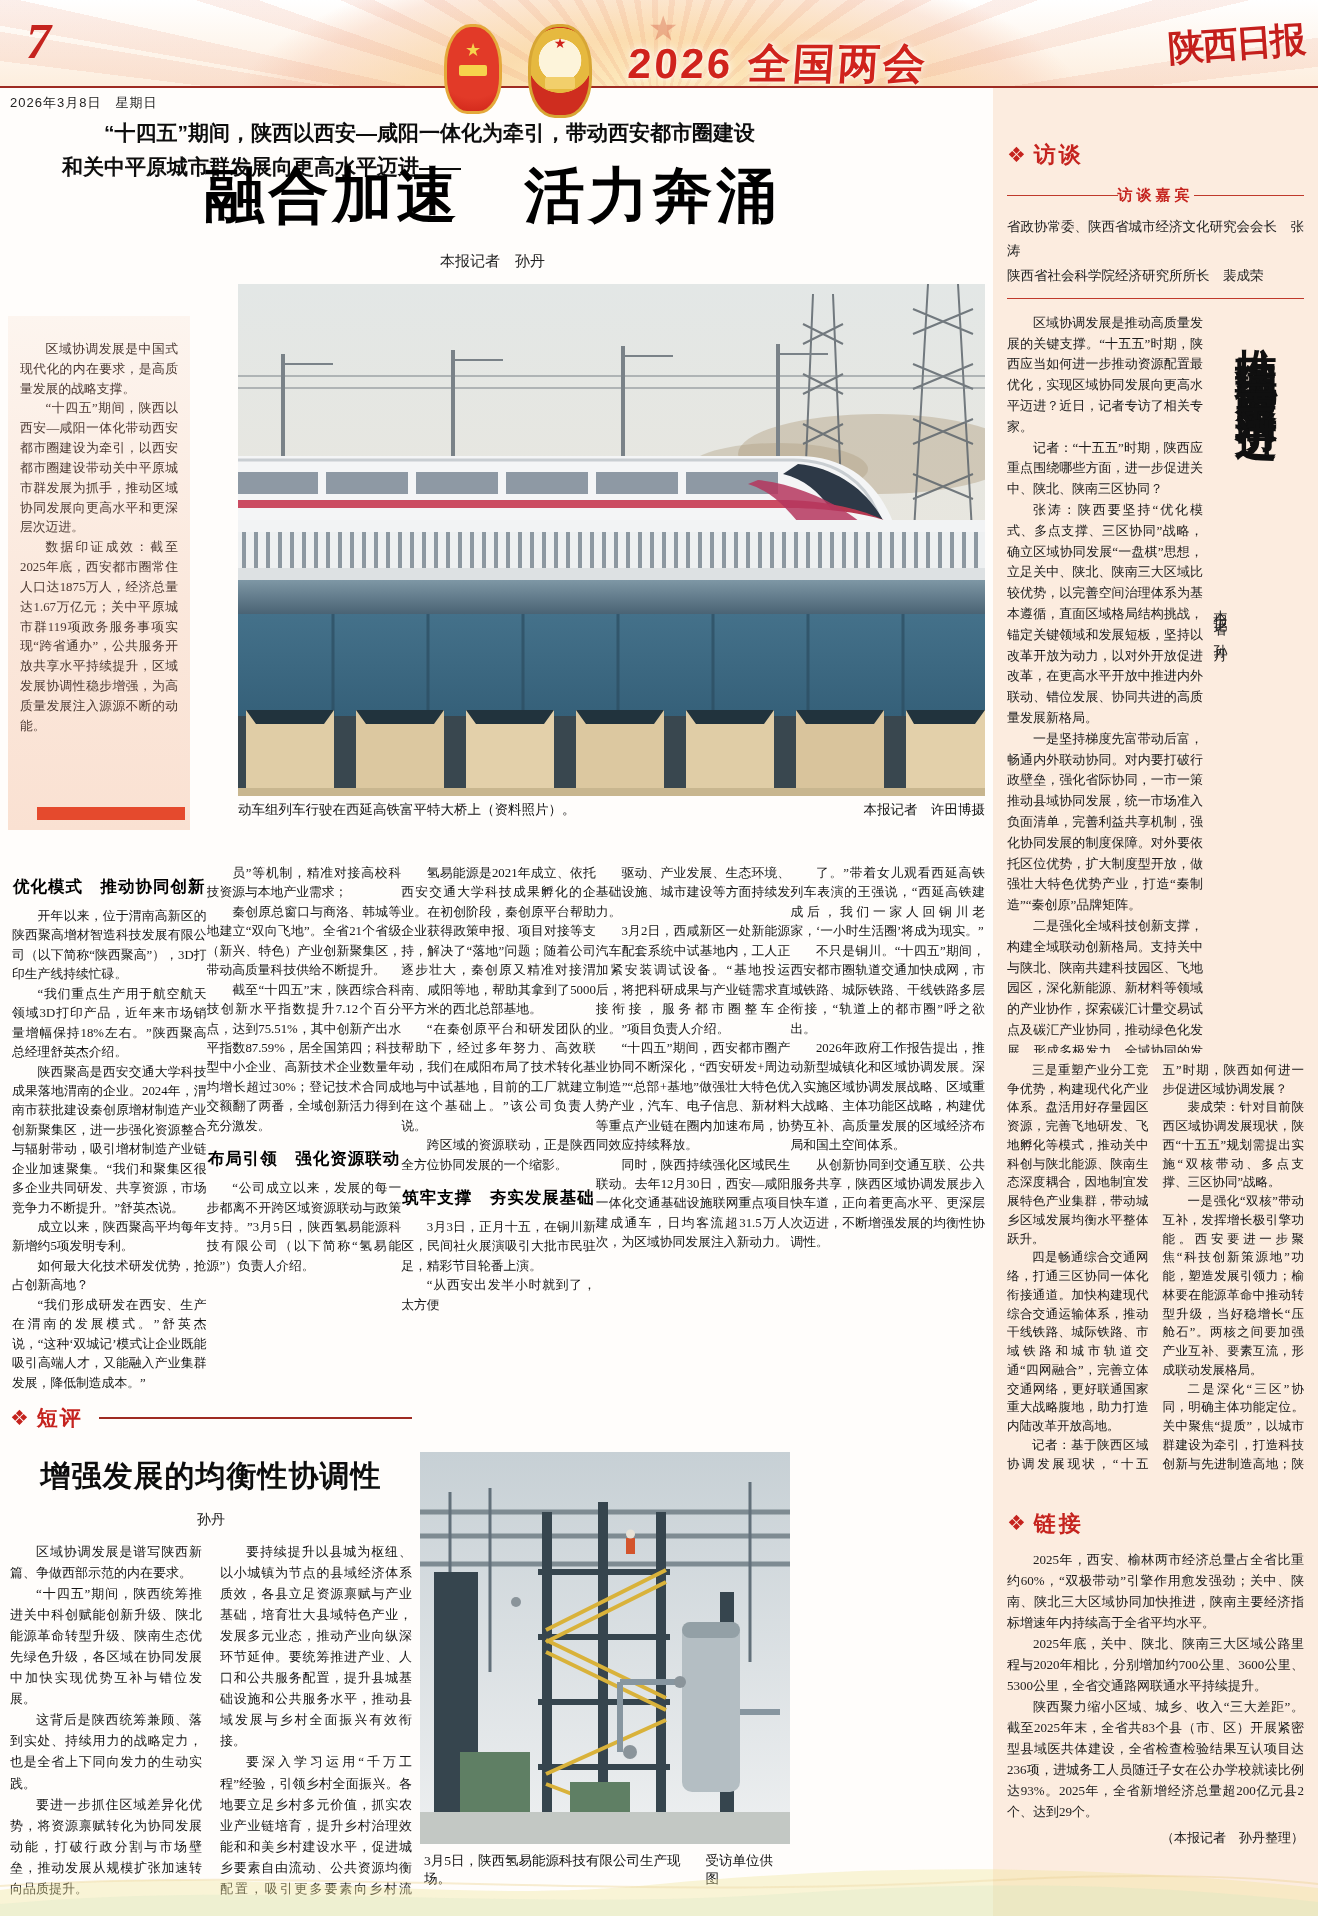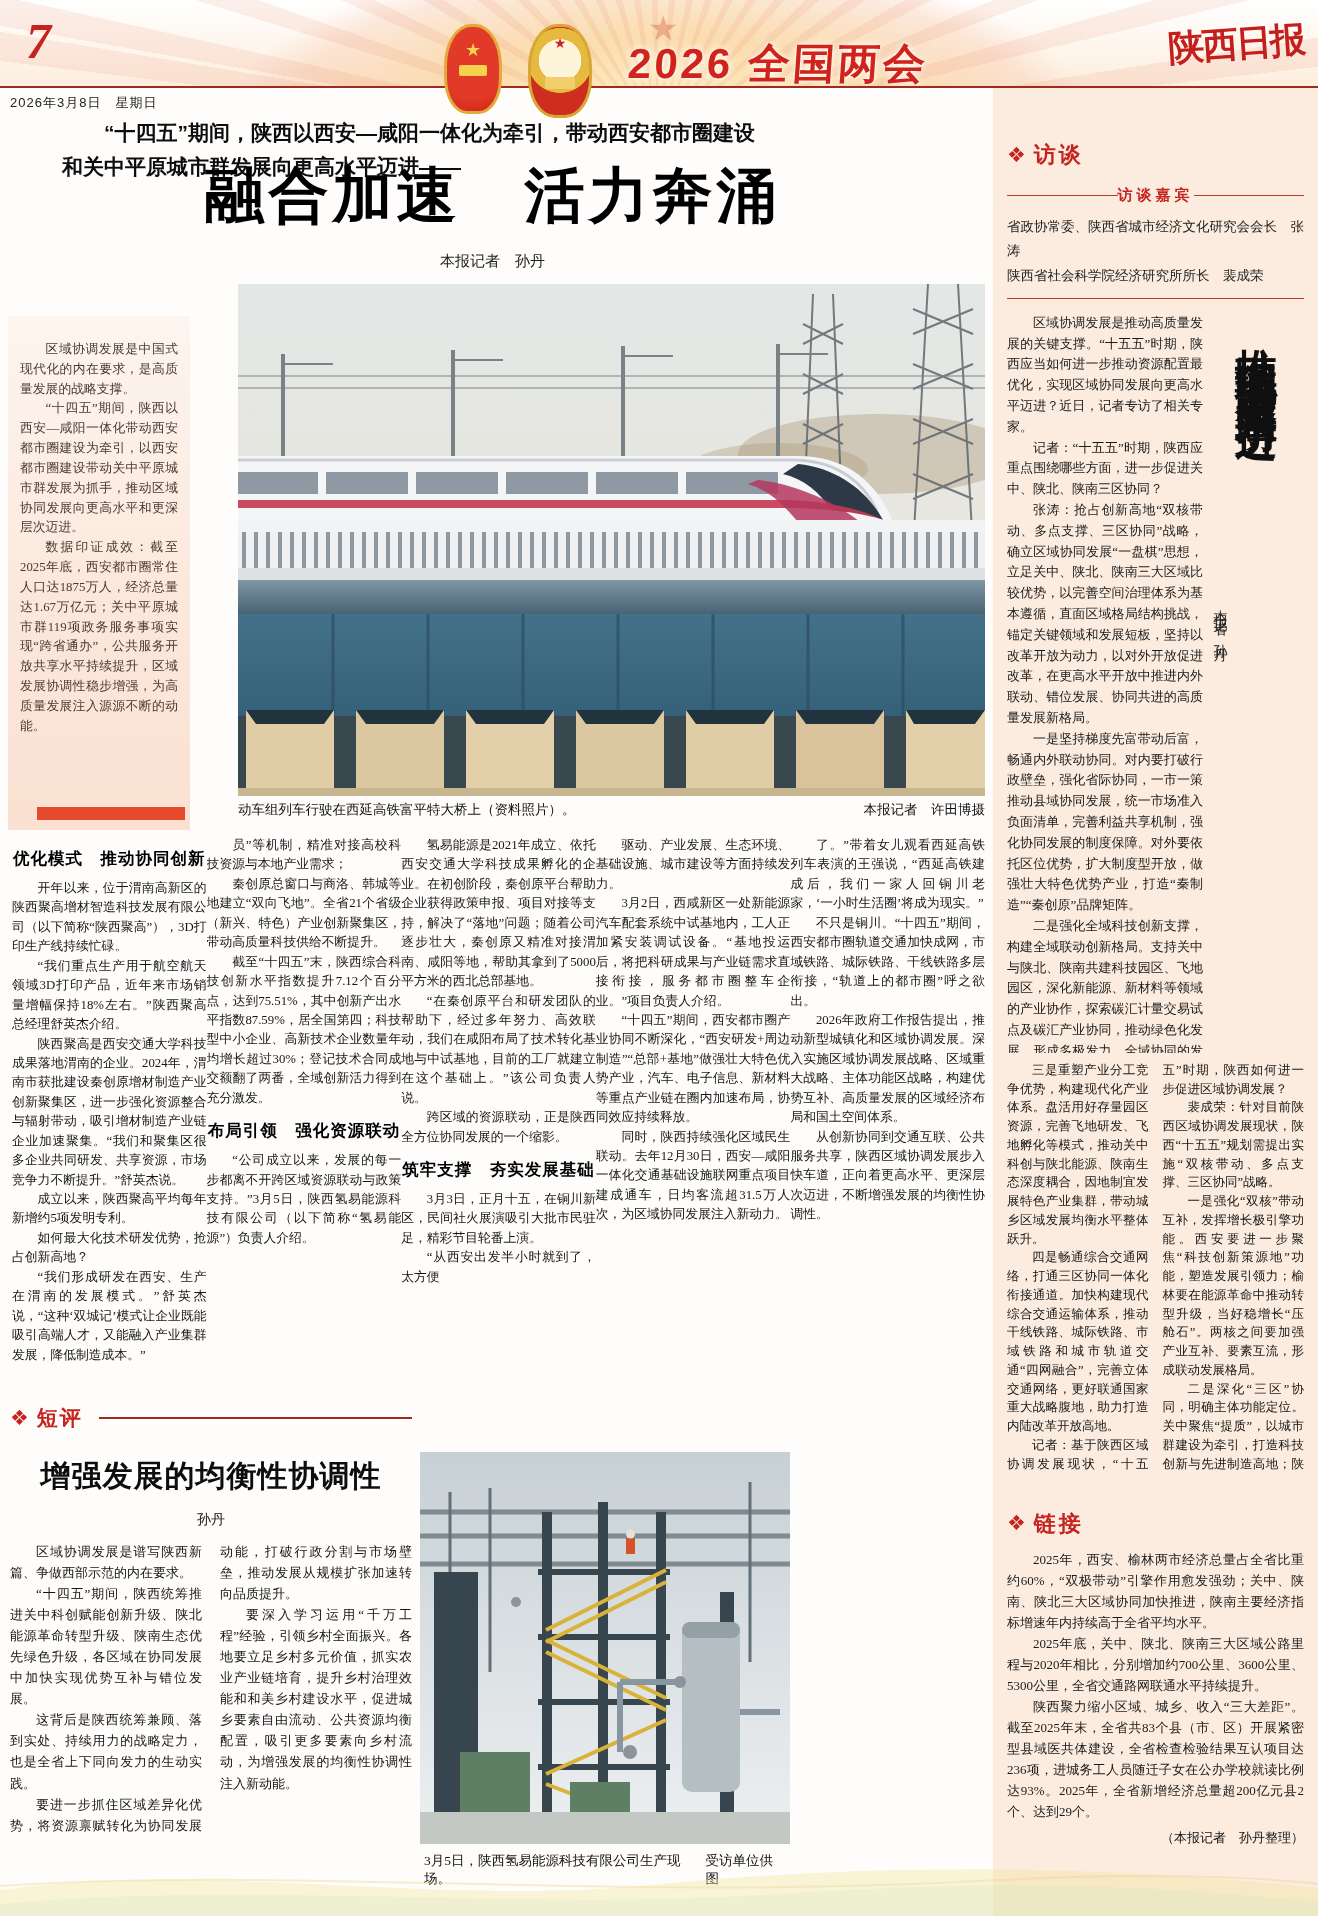--- a/index.html
+++ b/index.html
@@ -30,21 +30,21 @@
   .headline{position:absolute;left:0;top:166px;width:985px;margin:0;text-align:center;font:900 60px/1 "Liberation Sans",sans-serif;color:#000;letter-spacing:4px}
   .lead-byline{position:absolute;left:0;top:252px;width:985px;text-align:center;font:15px "Liberation Serif",serif;color:#222}
   
   .intro-box{position:absolute;left:8px;top:316px;width:182px;height:514px;box-sizing:border-box;padding:24px 12px 40px;background:linear-gradient(180deg,#fdf5ef,#fbe8dc 55%,#fae1d2);font:12.8px/1.55 "Liberation Serif",serif;color:#4a3832;overflow:hidden}
   .intro-box .para{margin:0;text-indent:2em;text-align:justify}
   .intro-redbar{position:absolute;right:5px;bottom:10px;width:148px;height:13px;background:#e54a2d}
   
   .train-photo{position:absolute;left:238px;top:284px;width:747px;height:512px;margin:0;overflow:hidden;background:#dfe4e3}
   .train-caption{position:absolute;left:238px;top:801px;width:747px;display:flex;justify-content:space-between;font:13.5px "Liberation Serif",serif;color:#111}
   
-  .article{position:absolute;left:12px;top:836px;width:973px;height:556px;display:flex;}
+  .article{position:absolute;left:12px;top:864px;width:973px;height:556px;display:flex;}
   .acol{flex:1;overflow:hidden;font:12.8px/1.52 "Liberation Serif",serif;color:#161616}
   .acol .para{margin:0;text-indent:2em;text-align:justify}
   .subhead{margin:12px 0 9px;text-align:center;font:700 16.5px "Liberation Sans",sans-serif;color:#000;letter-spacing:1px}
   
   .short-review{position:absolute;left:10px;top:1404px;width:402px;height:496px}
   .sr-header{display:flex;align-items:center;gap:8px}
   .ornament{color:#c5231e;font-size:21px;line-height:1}
   .sr-label{font:700 21px "Liberation Sans",sans-serif;color:#c5231e;letter-spacing:2px}
   .sr-line{flex:1;height:1.5px;background:#9e2b22;margin-left:8px}
   .sr-headline{margin:24px 0 0;text-align:center;font:900 30px "Liberation Serif",serif;color:#0d0d0d;letter-spacing:1px}
@@ -247,20 +247,21 @@
       <span class="sr-label">短评</span>
       <span class="sr-line"></span>
     </div>
     <h2 class="sr-headline">增强发展的均衡性协调性</h2>
     <div class="sr-byline">孙丹</div>
     <div class="sr-body">
         <p class="para">区域协调发展是谱写陕西新篇、争做西部示范的内在要求。</p>
         <p class="para">“十四五”期间，陕西统筹推进关中科创赋能创新升级、陕北能源革命转型升级、陕南生态优先绿色升级，各区域在协同发展中加快实现优势互补与错位发展。</p>
         <p class="para">这背后是陕西统筹兼顾、落到实处、持续用力的战略定力，也是全省上下同向发力的生动实践。</p>
         <p class="para">要进一步抓住区域差异化优势，将资源禀赋转化为协同发展动能，打破行政分割与市场壁垒，推动发展从规模扩张加速转向品质提升。</p>
+        <p class="para">要持续提升以县城为枢纽、以小城镇为节点的县域经济体系质效，各县立足资源禀赋与产业基础，培育壮大县域特色产业，发展多元业态，推动产业向纵深环节延伸。要统筹推进产业、人口和公共服务配置，提升县城基础设施和公共服务水平，推动县域发展与乡村全面振兴有效衔接。</p>
         <p class="para">要深入学习运用“千万工程”经验，引领乡村全面振兴。各地要立足乡村多元价值，抓实农业产业链培育，提升乡村治理效能和和美乡村建设水平，促进城乡要素自由流动、公共资源均衡配置，吸引更多要素向乡村流动，为增强发展的均衡性协调性注入新动能。</p>
       </div>
   </section>
 
   <figure class="industry-photo">
     <svg width="370" height="392" viewBox="0 0 370 392" preserveAspectRatio="none">
       <defs>
         <linearGradient id="isky" x1="0" y1="0" x2="0" y2="1">
           <stop offset="0" stop-color="#c7d0d5"></stop>
             <stop offset="1" stop-color="#eef0f1"></stop>
@@ -326,21 +327,21 @@
       </div>
       <div class="guests-list">
           <p class="para">省政协常委、陕西省城市经济文化研究会会长　张涛</p>
           <p class="para">陕西省社会科学院经济研究所所长　裴成荣</p>
         </div>
     </div>
     <div class="iv-top">
       <div class="iv-col">
           <p class="para">区域协调发展是推动高质量发展的关键支撑。“十五五”时期，陕西应当如何进一步推动资源配置最优化，实现区域协同发展向更高水平迈进？近日，记者专访了相关专家。</p>
           <p class="para q-para">记者：“十五五”时期，陕西应重点围绕哪些方面，进一步促进关中、陕北、陕南三区协同？</p>
-          <p class="para">张涛：抢占创新高地“双核带动、多点支撑、三区协同”战略，确立区域协同发展“一盘棋”思想，立足关中、陕北、陕南三大区域比较优势，以完善空间治理体系为基本遵循，直面区域格局结构挑战，锚定关键领域和发展短板，坚持以改革开放为动力，以对外开放促进改革，在更高水平开放中推进内外联动、错位发展、协同共进的高质量发展新格局。</p>
+          <p class="para">张涛：陕西要坚持“优化模式、多点支撑、三区协同”战略，确立区域协同发展“一盘棋”思想，立足关中、陕北、陕南三大区域比较优势，以完善空间治理体系为基本遵循，直面区域格局结构挑战，锚定关键领域和发展短板，坚持以改革开放为动力，以对外开放促进改革，在更高水平开放中推进内外联动、错位发展、协同共进的高质量发展新格局。</p>
           <p class="para">一是坚持梯度先富带动后富，畅通内外联动协同。对内要打破行政壁垒，强化省际协同，一市一策推动县域协同发展，统一市场准入负面清单，完善利益共享机制，强化协同发展的制度保障。对外要依托区位优势，扩大制度型开放，做强壮大特色优势产业，打造“秦制造”“秦创原”品牌矩阵。</p>
           <p class="para">二是强化全域科技创新支撑，构建全域联动创新格局。支持关中与陕北、陕南共建科技园区、飞地园区，深化新能源、新材料等领域的产业协作，探索碳汇计量交易试点及碳汇产业协同，推动绿色化发展，形成多极发力、全域协同的发展格局。</p>
         </div>
       <div class="v-byline">本报记者　孙丹</div>
       <h2 class="v-headline">推动区域协调发展向更高水平迈进</h2>
     </div>
     <div class="iv-bottom">
         <p class="para">三是重塑产业分工竞争优势，构建现代化产业体系。盘活用好存量园区资源，完善飞地研发、飞地孵化等模式，推动关中科创与陕北能源、陕南生态深度耦合，因地制宜发展特色产业集群，带动城乡区域发展均衡水平整体跃升。</p>
         <p class="para">四是畅通综合交通网络，打通三区协同一体化衔接通道。加快构建现代综合交通运输体系，推动干线铁路、城际铁路、市域铁路和城市轨道交通“四网融合”，完善立体交通网络，更好联通国家重大战略腹地，助力打造内陆改革开放高地。</p>
         <p class="para q-para">记者：基于陕西区域协调发展现状，“十五五”时期，陕西如何进一步促进区域协调发展？</p>

